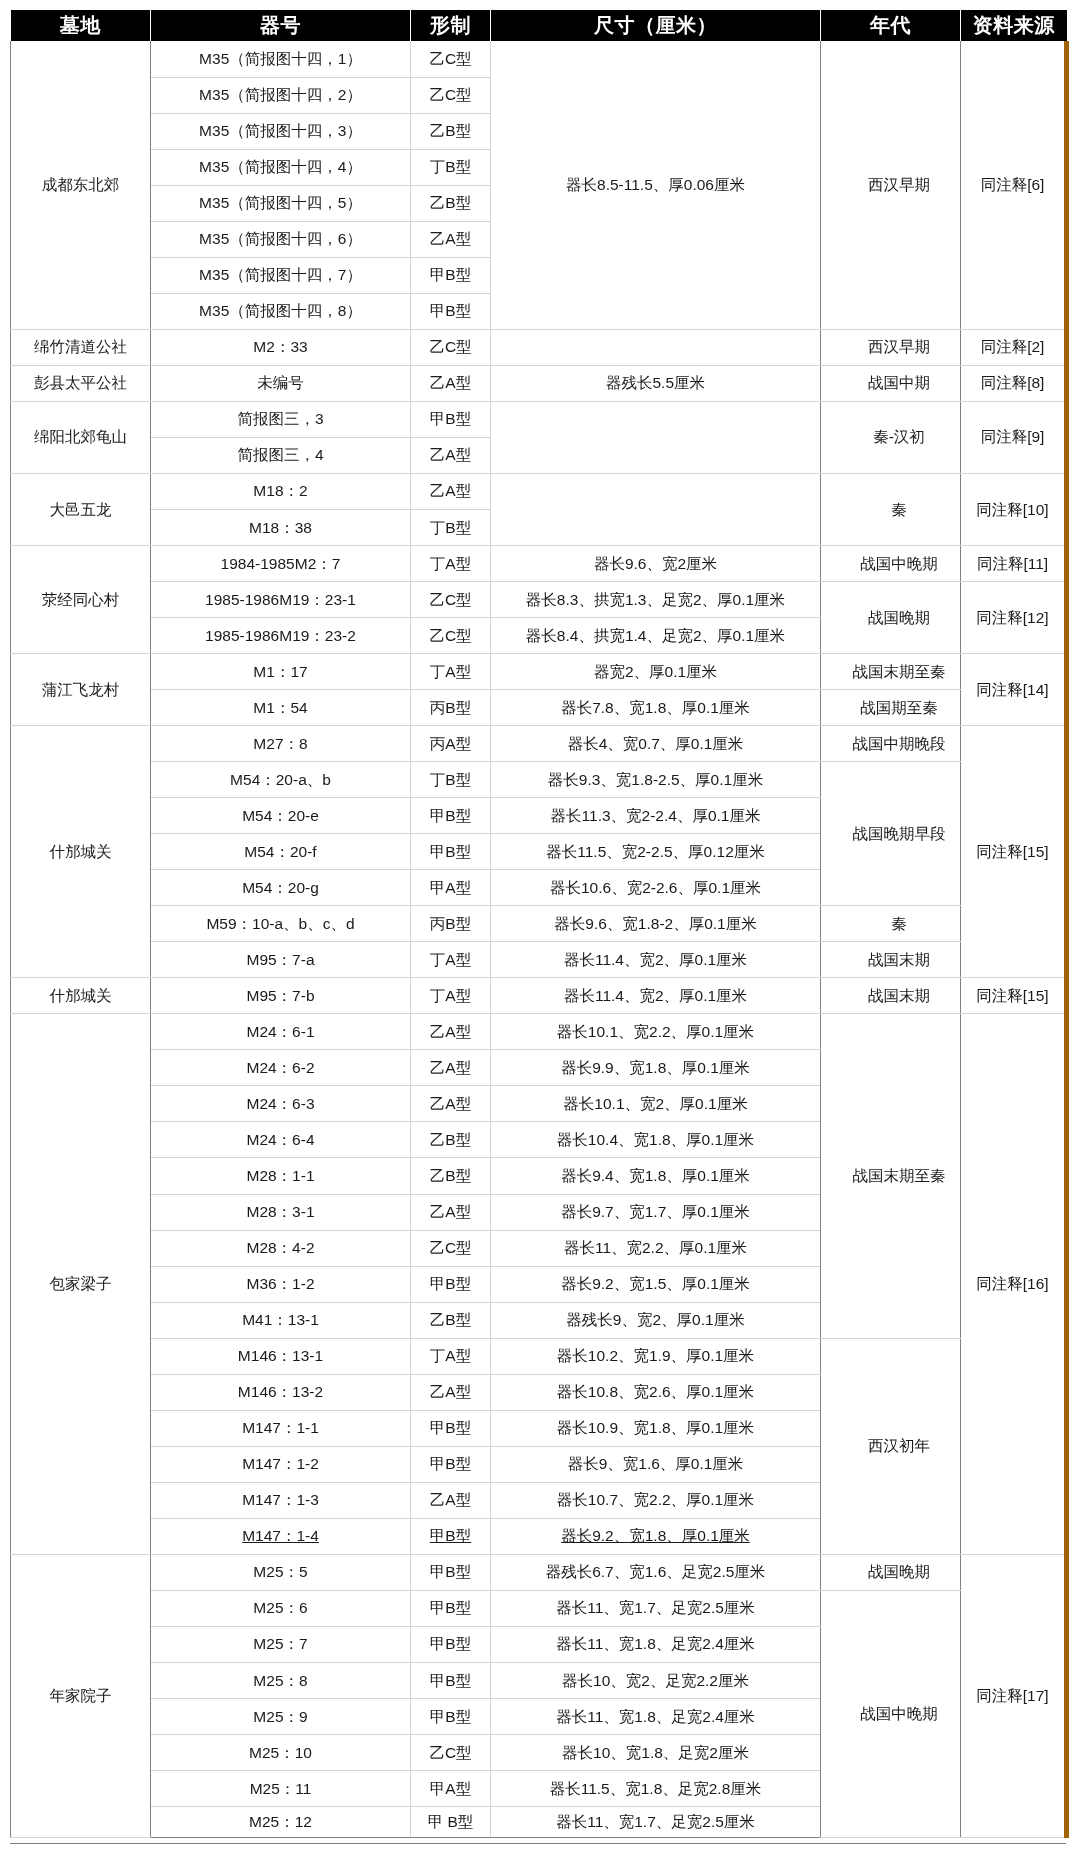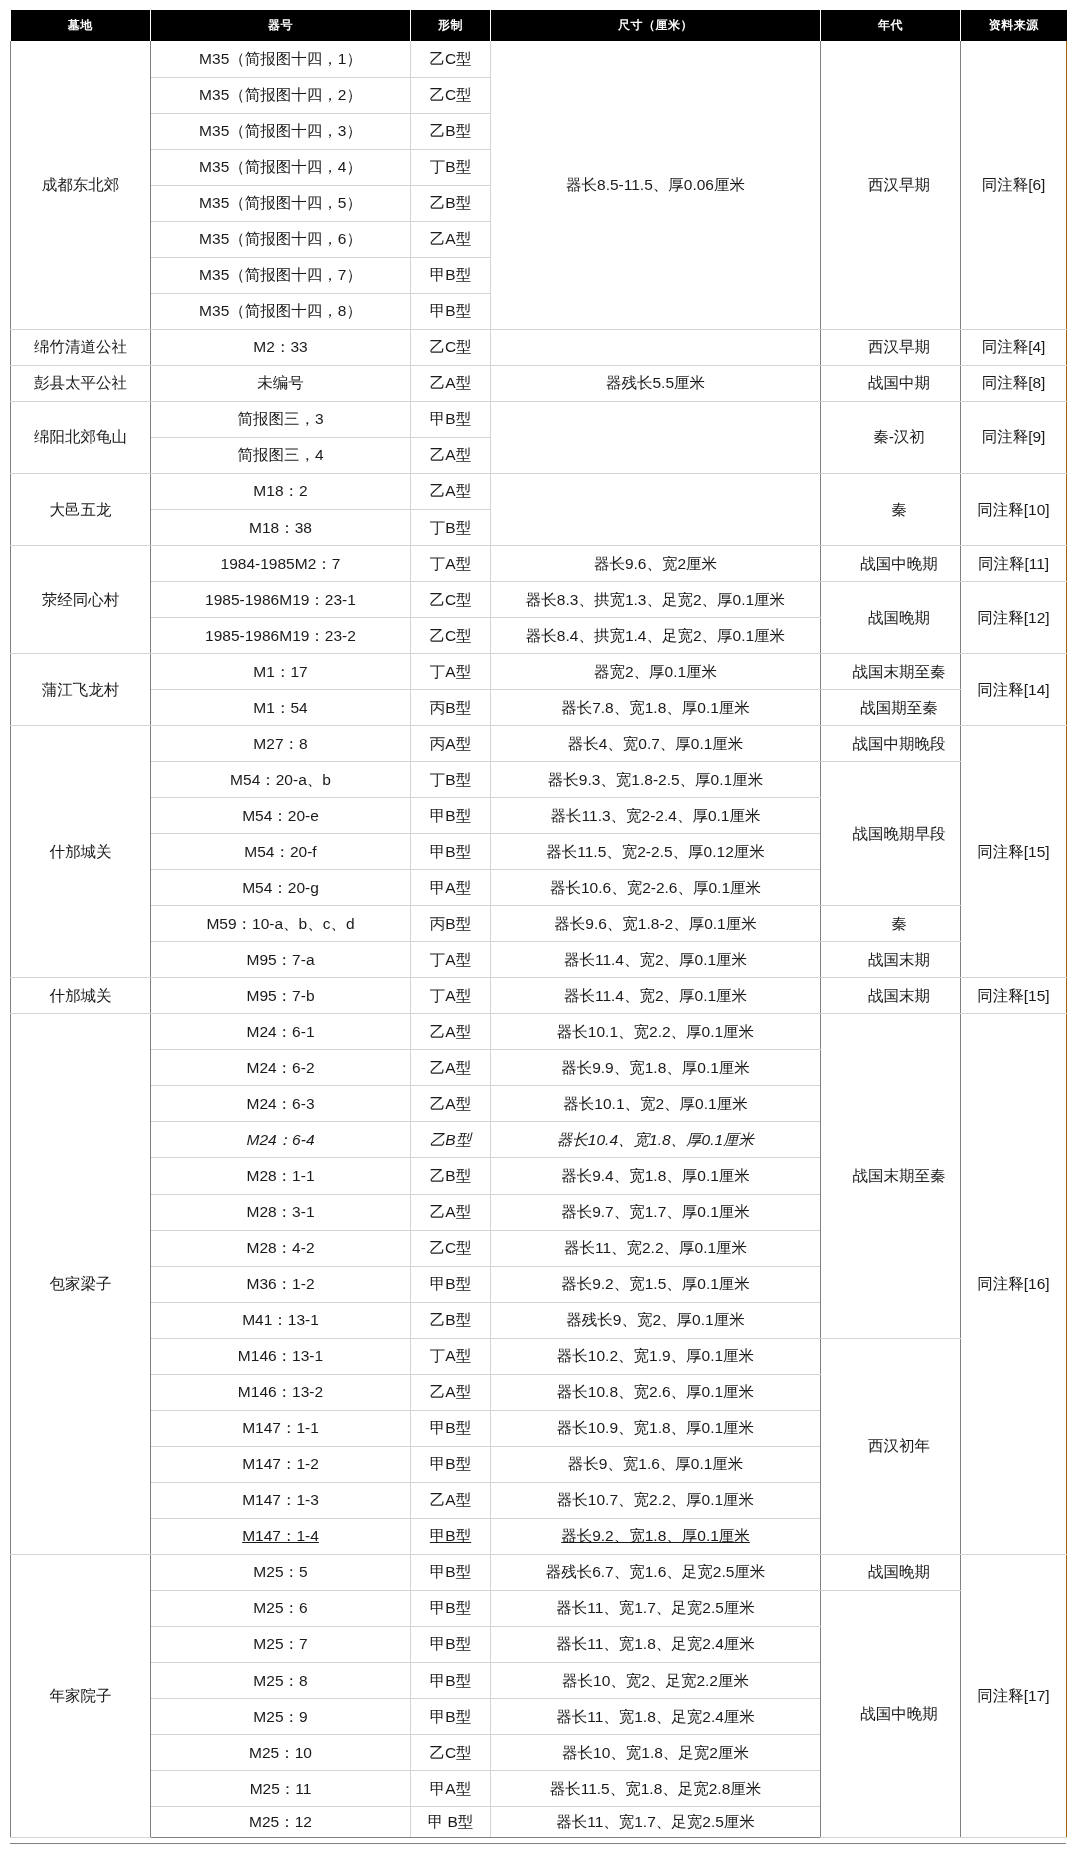--- a/index.html
+++ b/index.html
@@ -31,21 +31,21 @@
   table.data-table col.c-number  { width: 260px; }
   table.data-table col.c-form    { width: 80px;  }
   table.data-table col.c-size    { width: 330px; }
   table.data-table col.c-era     { width: 140px; }
   table.data-table col.c-source  { width: 106px; }
 
   thead th {
     background: #000000;
     color: #ffffff;
     font-weight: bold;
-    font-size: 12px;
+    font-size: 20px;
     height: 31px;
     line-height: 31px;
     padding: 0 2px;
     text-align: center;
     border-right: 1px solid #ffffff;
     letter-spacing: 0.5px;
   }
   thead th:last-child { border-right: none; }
 
   tbody td {
@@ -61,21 +61,21 @@
     line-height: 1.15;
   }
   tbody td.grp-start  { border-top: 1px solid #808080; }
   tbody tr:last-child td { border-bottom: 1px solid #808080; }
 
   td.site-cell {
     border-right: 1px solid #808080;
     border-left: 1px solid #808080;
   }
   td.era-cell   { border-right: 1px solid #808080; border-left: 1px solid #808080; padding-left: 20px; }
-  td.source-cell{ border-right: 1px solid #a16207; }
+  td.source-cell{ border-right: 5px solid #a16207; }
   td.size-cell  { border-right: 1px solid #808080; }
   .bottom-rule {
     position: absolute;
     left: 10px;
     top: 1793px;
     width: 1056px;
     height: 1px;
     background: #808080;
   }
 </style>
@@ -138,21 +138,21 @@
         <tr style="height: 36.04px;">
           <td>M35（简报图十四，8）</td>
           <td>甲B型</td>
         </tr>
         <tr style="height: 36.04px;">
           <td class="site-cell grp-start">绵竹清道公社</td>
           <td class="grp-start">M2：33</td>
           <td class="grp-start">乙C型</td>
           <td class="size-cell grp-start"></td>
           <td class="era-cell grp-start">西汉早期</td>
-          <td class="source-cell grp-start">同注释[4]</td>
+          <td class="source-cell grp-start">同注释[2]</td>
         </tr>
         <tr style="height: 36.04px;">
           <td class="site-cell grp-start">彭县太平公社</td>
           <td class="grp-start">未编号</td>
           <td class="grp-start">乙A型</td>
           <td class="size-cell grp-start">器残长5.5厘米</td>
           <td class="era-cell grp-start">战国中期</td>
           <td class="source-cell grp-start">同注释[8]</td>
         </tr>
         <tr style="height: 36.04px;">
@@ -273,21 +273,21 @@
         <tr style="height: 36.04px;">
           <td>M24：6-2</td>
           <td>乙A型</td>
           <td class="size-cell">器长9.9、宽1.8、厚0.1厘米</td>
         </tr>
         <tr style="height: 36.04px;">
           <td>M24：6-3</td>
           <td>乙A型</td>
           <td class="size-cell">器长10.1、宽2、厚0.1厘米</td>
         </tr>
-        <tr style="height: 36.04px; font-style: italic;">
+        <tr style="height: 36.04px;">
           <td>M24：6-4</td>
           <td>乙B型</td>
           <td class="size-cell">器长10.4、宽1.8、厚0.1厘米</td>
         </tr>
         <tr style="height: 36.04px;">
           <td>M28：1-1</td>
           <td>乙B型</td>
           <td class="size-cell">器长9.4、宽1.8、厚0.1厘米</td>
         </tr>
         <tr style="height: 36.04px;">

